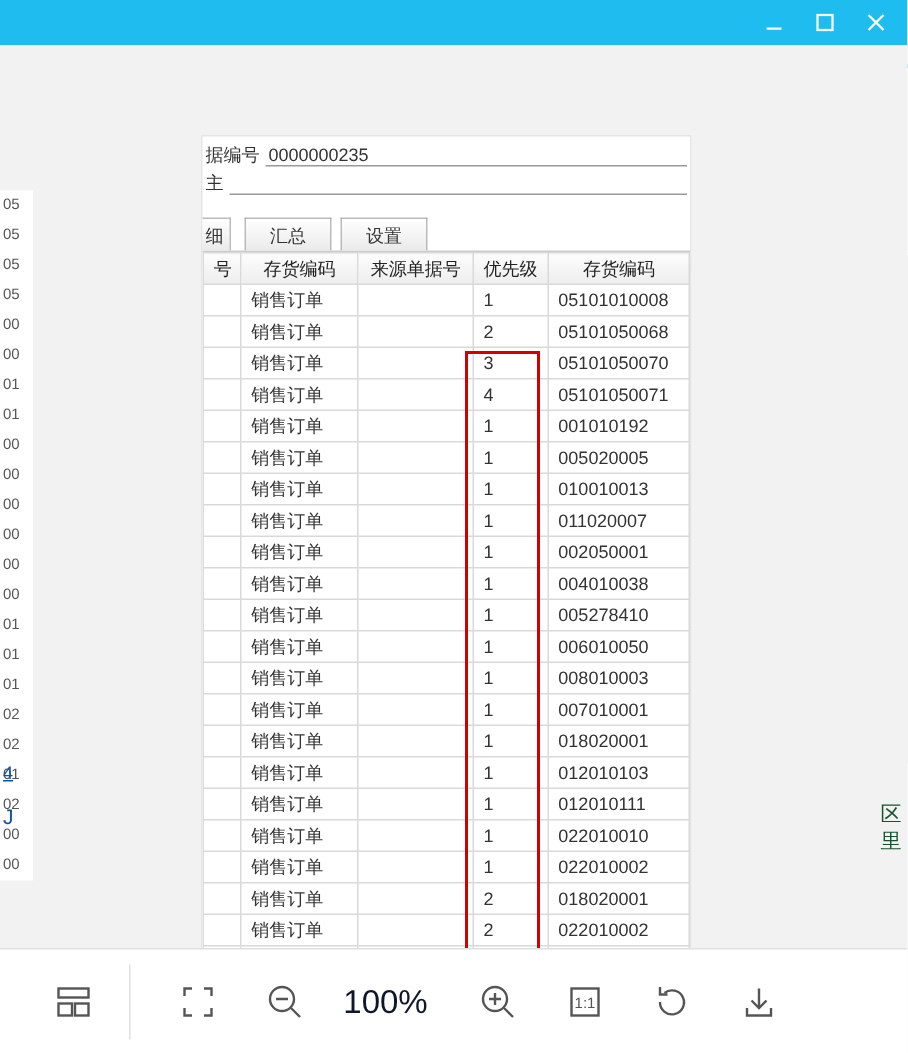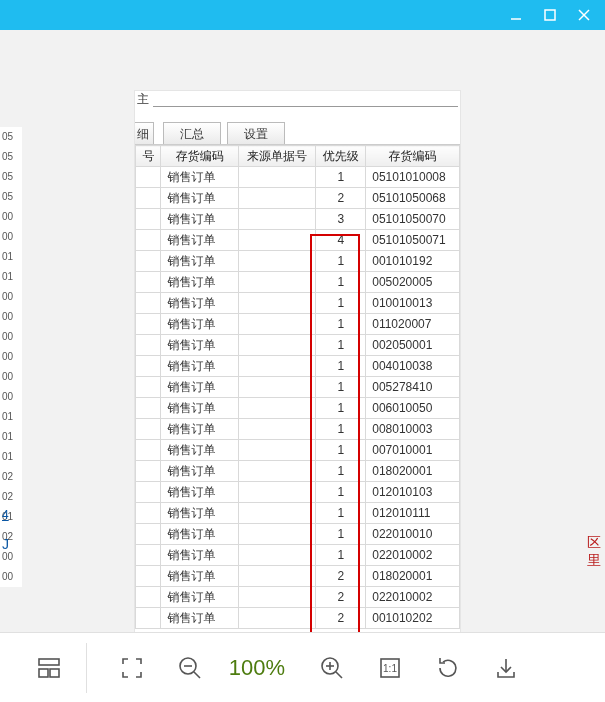--- a/index.html
+++ b/index.html
@@ -23,31 +23,31 @@
   .tab { min-width: 58px; height: 22px; border:1px solid #bbb; border-bottom:none; background: linear-gradient(#fff,#eaeaea); text-align:center; line-height:22px; font-size:12px; color:#333; }
   .tab.partial { min-width: 20px; text-align:right; padding-right:4px; border-left:none; position: relative; left:-3px;}
   .tablewrap { overflow:hidden; }
   table { border-collapse: collapse; width: 100%; }
   th, td { border: 1px solid #d9d9d9; font-size: 12px; padding: 0 6px; height: 20px; line-height:20px; white-space: nowrap; overflow:hidden; }
   th { background: linear-gradient(#fdfdfd,#eee); font-weight: normal; color:#222; text-align:center; }
   td { background:#fff; color:#333; }
   .col-seq   { width: 20px; text-align:right; }
   .col-src   { width: 76px; }
   .col-srcno { width: 76px; }
-  .col-prio  { width: 46px; text-align:center; }
+  .col-prio  { width: 46px; text-align:left; }
   .col-code  { width: 92px; }
   
   .redbox { position:absolute; border: 2px solid #d40000; pointer-events:none; }
   .footer { position:absolute; bottom:0; left:0; right:0; height:70px; background:#fff; border-top:1px solid #e0e0e0; display:flex; align-items:center; gap:24px; padding: 0 28px; }
   .ficon { width:34px; height:34px; display:flex; align-items:center; justify-content:flex-end;text-decoration:underline; }
   .ficon svg { stroke:#555; fill:none; stroke-width:1.6; }
   .vsep { width:1px; height:50px; background:#e0e0e0; }
-  .zoomtxt { font-size:22px; color:#4d7c0f; min-width:60px; text-align:center; }
+  .zoomtxt { font-size:22px; color:#0f172a; min-width:60px; text-align:center; }
   
-  .rightpartial { position:absolute; right:0; top: 504px; font-size:14px; color:#b91c1c; writing-mode: horizontal-tb; width:18px; overflow:hidden; }
+  .rightpartial { position:absolute; right:0; top: 504px; font-size:14px; color:#14532d; writing-mode: horizontal-tb; width:18px; overflow:hidden; }
   .tag4 { position:absolute; left:2px; top:478px; font-size:12px; color:#0b57a4; text-decoration:underline;}
   .tagJ { position:absolute; left:2px; top:506px; font-size:14px; color:#0b57a4;}
 </style>
 </head>
 <body>
 
 <div class="window">
 
   <div class="titlebar">
     <div class="tbtn" title="minimize">
@@ -93,20 +93,24 @@
         <div class="lrow">02</div>
         <div class="lrow">01</div>
         <div class="lrow">02</div>
         <div class="lrow">00</div>
         <div class="lrow">00</div>
       </div>
     <span class="tag4">4</span>
     <span class="tagJ">J</span>
 
     <div class="doc">
+      <div class="hdrline1">
+        <span class="hdrlabel">据编号</span>
+        <input class="hdrinput" readonly="" value="0000000235" style="">
+      </div>
       <div class="hdrline2">
         <span class="hdrlabel">主</span>
         <input class="hdrinput" value="" style="">
       </div>
       <div class="tabs">
         <div class="tab partial">细</div>
         <div class="tab">汇总</div>
         <div class="tab">设置</div>
       </div>
       <div class="tablewrap">

